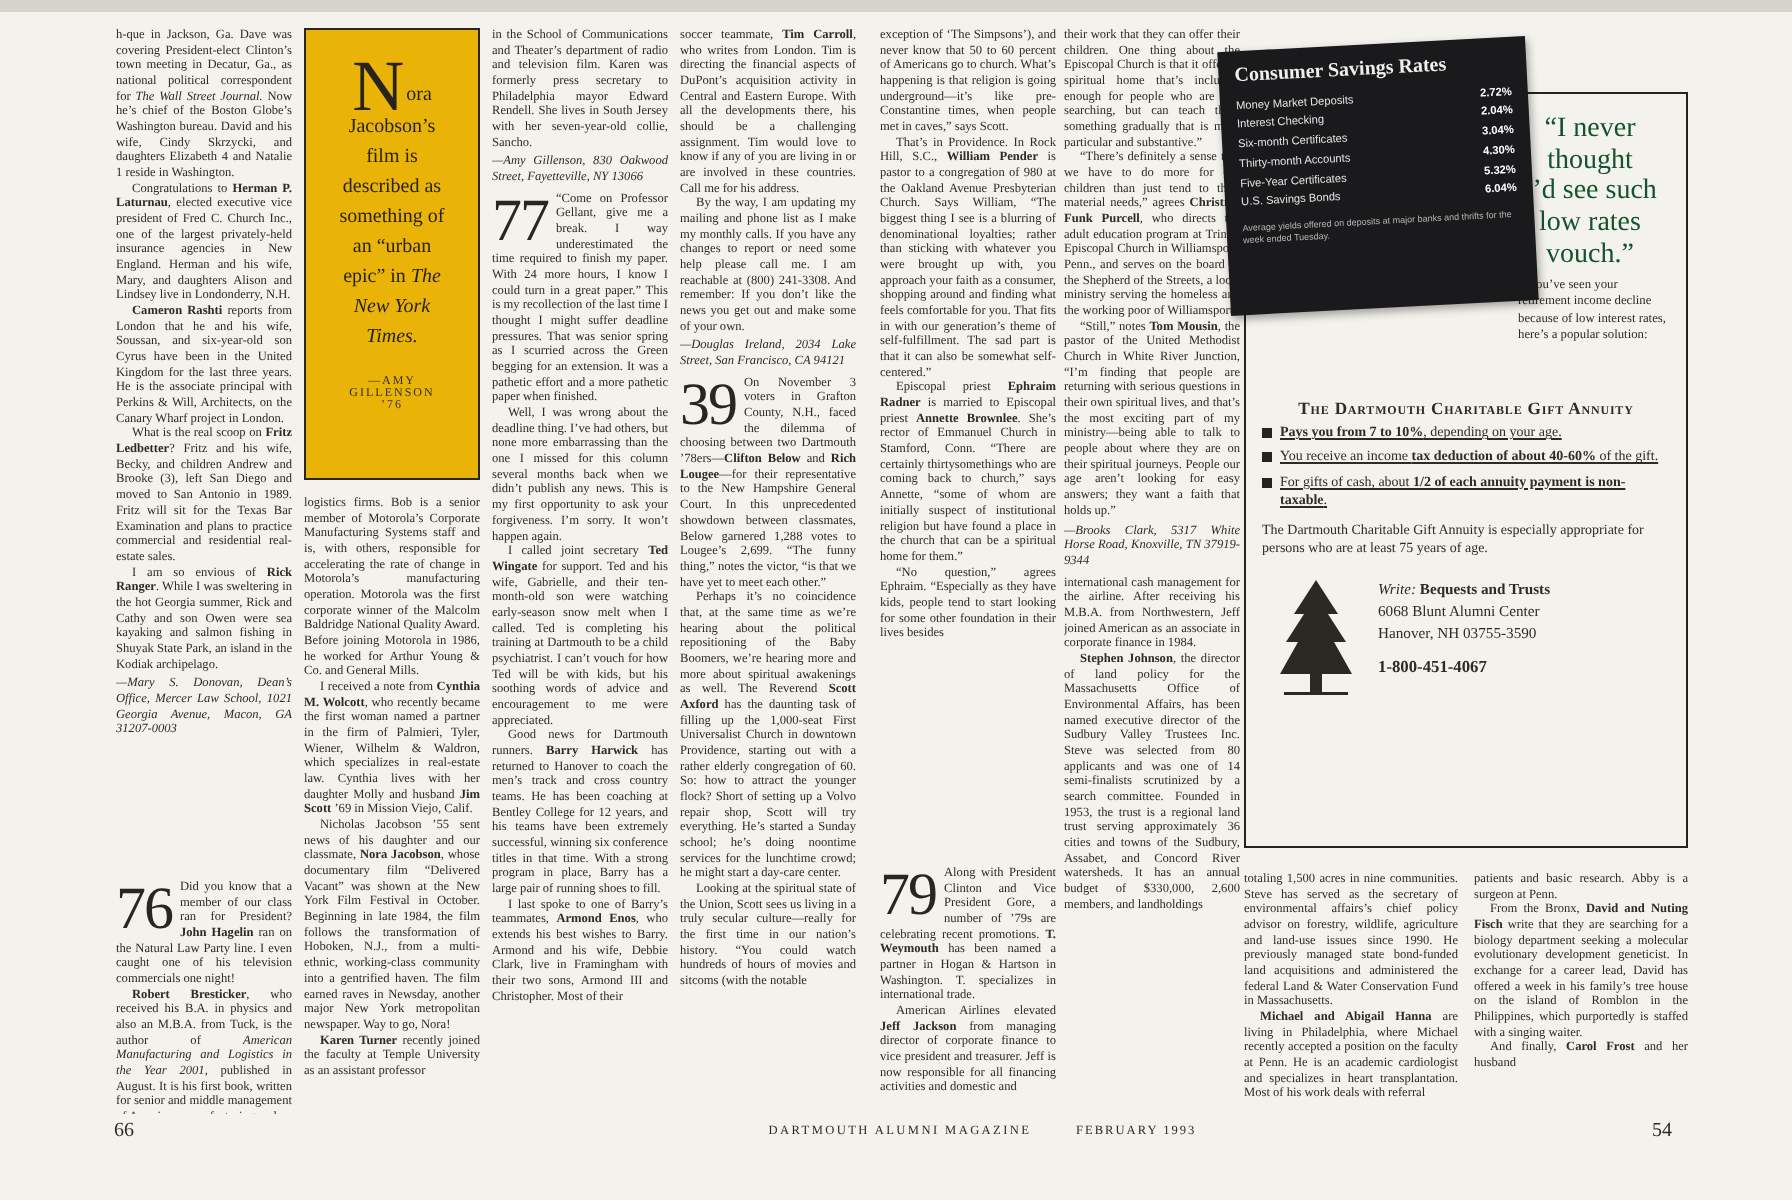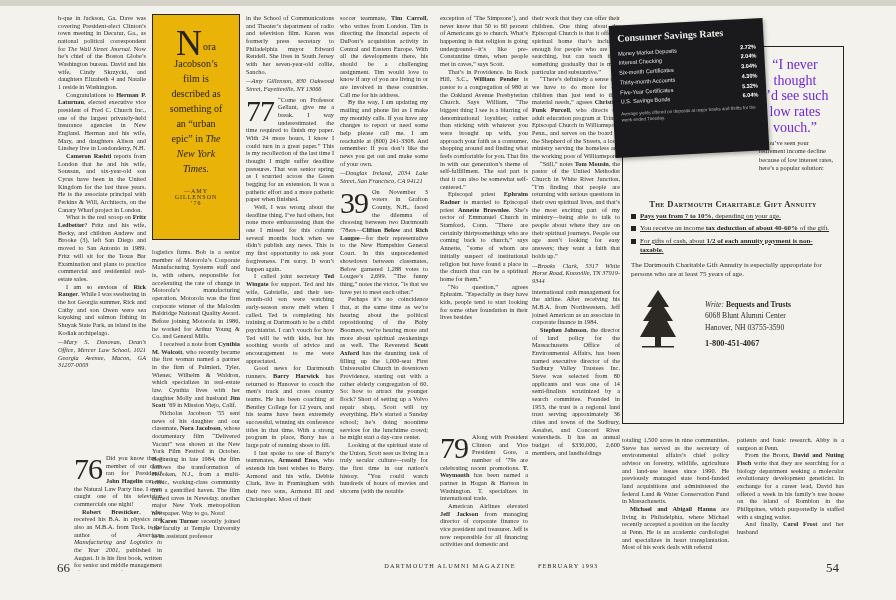--- a/index.html
+++ b/index.html
@@ -7,64 +7,64 @@
           font-family:"Liberation Serif",serif;color:#2e2a26;}
   .edge-top{position:absolute;top:0;left:0;right:0;height:6px;background:#d6d3ca;}
   
   .col{position:absolute;width:88px;font-size:6.3px;line-height:1.22;text-align:justify;overflow:hidden;}
   .col p{margin:0;text-indent:8px;}
   .col p.cont{text-indent:0;}
   .col p.sig{font-style:italic;text-indent:0;margin:2px 0 3px;}
   .yearsec{margin-top:3px;}
   .yearnum{float:left;font-size:30px;line-height:25px;letter-spacing:-1px;margin:2px 4px 0 0;color:#2a2522;}
   #c1a{left:58px;top:14px;height:420px;}
-  #c1b{left:58px;top:451px;height:120px;margin-left:16px;}
+  #c1b{left:58px;top:437px;height:120px;}
   #c2 {left:152px;top:248px;height:309px;}
   #c3 {left:246px;top:14px;height:543px;}
   #c4 {left:340px;top:14px;height:543px;}
   #c5a{left:440px;top:14px;height:410px;}
   #c5b{left:440px;top:430px;height:127px;}
   #c6 {left:532px;top:14px;height:543px;}
   #c7 {left:622px;top:436px;width:107px;height:121px;}
   #c8 {left:737px;top:436px;width:107px;height:121px;}
   
   .pq{position:absolute;left:152px;top:14px;width:88px;height:226px;border:1px solid #2a2622;
       box-sizing:border-box;padding:16px 16px 8px;text-align:center;background:#eab308;}
   .pq-text{font-size:10px;line-height:1.5;color:#28231f;}
   .pqcap{font-size:36px;line-height:.7;vertical-align:-5px;margin-right:1px;}
   .pq-attr{margin-top:12px;font-size:6px;letter-spacing:1px;color:#332e29;}
   
   .ad{position:absolute;left:622px;top:46px;width:222px;height:378px;border:1.5px solid #26231f;
       box-sizing:border-box;background:#f4f2ec;padding:6px 8px;z-index:1;}
   .ad-head{position:relative;height:142px;}
   #ad-headline{position:absolute;right:2px;top:4px;width:76px;text-align:center;
-      font-size:14px;line-height:1.12;color:#6d28d9;}
+      font-size:14px;line-height:1.12;color:#14532d;}
   #ad-intro{position:absolute;right:2px;top:86px;width:74px;font-size:6.4px;line-height:1.3;text-align:left;}
   .ad-product{text-align:center;font-variant:small-caps;font-weight:bold;font-size:8.6px;
       letter-spacing:.4px;margin:4px 0 3px;}
   .ad-bullet{display:flex;gap:4px;font-size:7px;line-height:1.35;margin:3px 0;text-align:left;text-decoration:underline;}
   .sq{flex:none;width:5px;height:5px;background:#26231f;margin-top:2px;}
   .ad-note{font-size:7px;line-height:1.35;margin-top:5px;}
-  .ad-contact{display:flex;gap:26px;margin-top:9px;align-items:flex-end;padding-left:6px;}
+  .ad-contact{display:flex;gap:10px;margin-top:9px;align-items:flex-start;padding-left:6px;}
   .tree{width:42px;height:62px;flex:none;fill:#2c2925;}
   .ad-addr{font-size:7.6px;line-height:1.5;}
   .write-label{font-style:italic;}
   .addr-name{font-weight:bold;}
   .ad-phone{font-weight:bold;font-size:8.4px;margin-top:5px;}
   
   .clip{position:absolute;left:612px;top:22px;width:154px;height:132px;background:#1a191c;color:#f0efec;
       transform:rotate(-3deg);padding:8px 8px 6px;box-sizing:border-box;z-index:5;
       box-shadow:1px 2px 4px rgba(0,0,0,.35);}
   .clip-title{font-weight:bold;font-size:10px;line-height:1.05;margin-bottom:5px;}
   .clip-row{display:flex;justify-content:space-between;align-items:baseline;
       font-family:"Liberation Sans",sans-serif;font-size:5.6px;line-height:1.75;color:#e4e4e2;}
   .cv{font-weight:bold;color:#ffffff;}
   .clip-note{margin-top:4px;font-family:"Liberation Sans",sans-serif;font-size:4.5px;line-height:1.35;color:#b9b8b4;}
   
-  .pgnum{position:absolute;top:560px;font-size:13px;color:#2e2a26;}
+  .pgnum{position:absolute;top:560px;font-size:10px;color:#2e2a26;}
   #pg66{left:57px;} #pg67{left:826px;}
   .foot-mag{position:absolute;top:562px;left:330px;width:240px;text-align:center;
       font-size:6.3px;letter-spacing:1.2px;color:#2e2a26;}
   .foot-date{position:absolute;top:562px;left:538px;font-size:6.3px;letter-spacing:1px;color:#2e2a26;}
 </style>
 </head>
 <body>
 
 <div class="spread">
   <div class="edge-top"></div>

